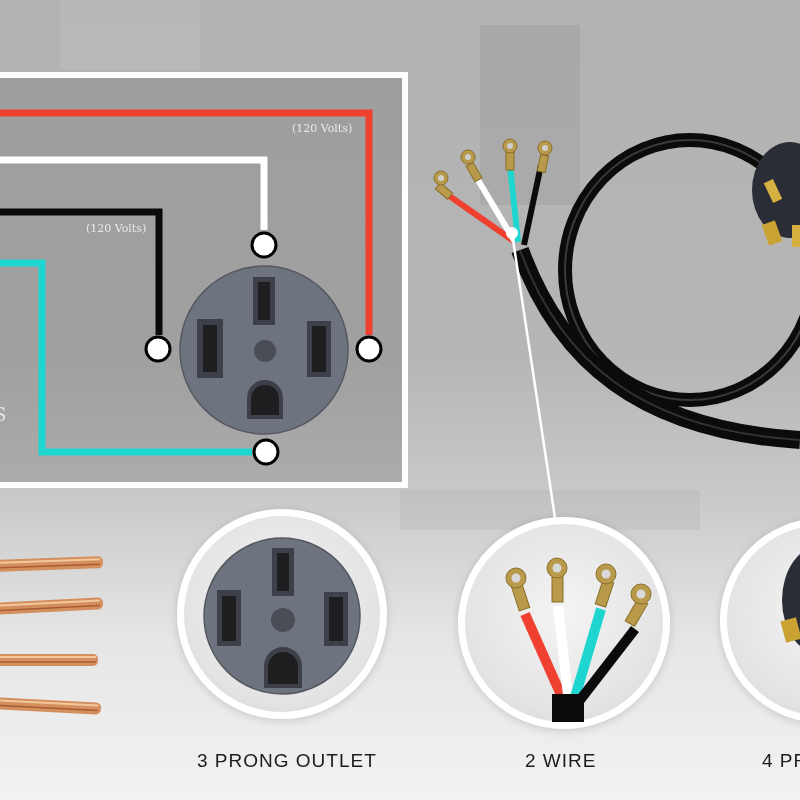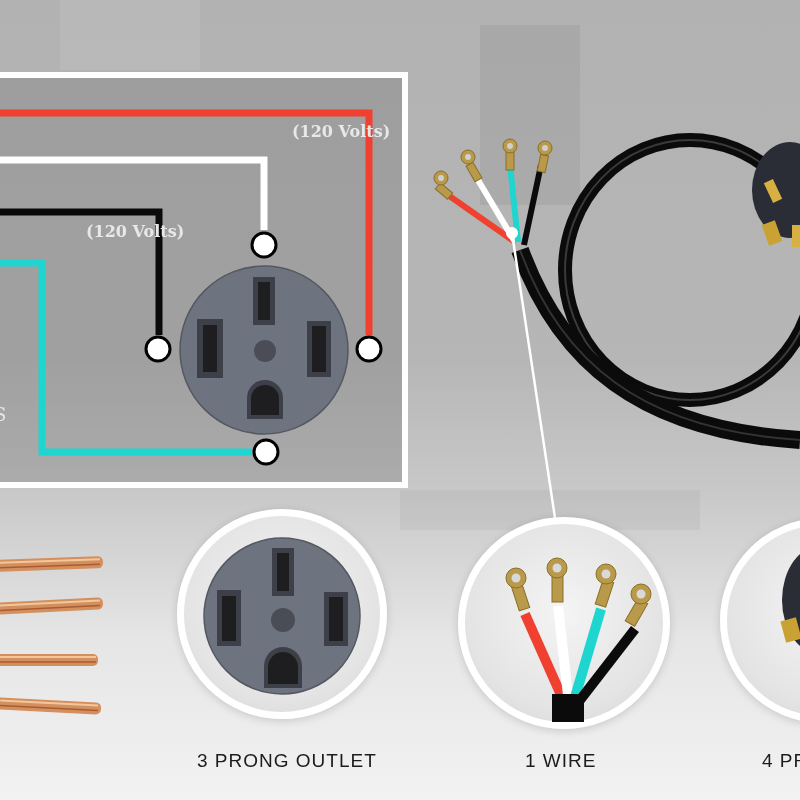--- a/index.html
+++ b/index.html
@@ -4,21 +4,21 @@
 <style>
   html, body { margin:0; padding:0; }
   body { width:800px; height:800px; overflow:hidden; position:relative;
          font-family:"DejaVu Sans", sans-serif; background:#b3b3b3; }
   .bg { position:absolute; inset:0;
         background: linear-gradient(180deg,#b2b2b2 0%,#b6b6b6 45%,#c9c9c9 62%,#e6e6e6 80%,#f2f2f2 100%); }
   .bg-panel { position:absolute; background:rgba(255,255,255,0.08); }
   .diagram-box { position:absolute; left:-6px; top:72px; width:402px; height:404px;
                  border:6px solid #ffffff; background:rgba(120,120,120,0.35); box-sizing:content-box; }
   svg.layer { position:absolute; left:0; top:0; }
-  .volt { position:absolute; font-family:"DejaVu Serif", serif; font-size:16px; color:#e8e8e8;font-weight:bold; }
+  .volt { position:absolute; font-family:"DejaVu Serif", serif; font-size:11px; color:#e8e8e8; }
   .cut-letter { position:absolute; font-family:"DejaVu Serif", serif; font-size:18px; color:#e6e6e6; }
   .caption { position:absolute; top:750px; font-family:"Liberation Sans", sans-serif;
              font-size:19px; letter-spacing:1px; color:#1c1c1c; white-space:nowrap; }
   .circle { position:absolute; border-radius:50%; border:7px solid #ffffff; box-sizing:border-box;
             background:radial-gradient(circle at 50% 45%, #f4f4f4 0%, #e4e4e4 65%, #d2d2d2 100%);
             box-shadow:0 2px 8px rgba(0,0,0,0.15); }
 </style>
 </head>
 <body>
 
@@ -166,14 +166,14 @@
 
 <div class="circle" style="left:720px;top:518px;width:205px;height:205px;">
   <svg width="191" height="191" viewBox="0 0 191 191" style="position:absolute;left:0;top:0;">
     <ellipse cx="95" cy="75" rx="40" ry="55" fill="#2a2d36"></ellipse>
     <rect x="80" y="58" width="10" height="22" fill="#d6b040" transform="rotate(-30 85 69)"></rect>
     <rect x="56" y="94" width="16" height="22" fill="#c9a233" transform="rotate(-15 64 105)"></rect>
   </svg>
 </div>
 
 <div class="caption" style="left:197px;">3 PRONG OUTLET</div>
-<div class="caption" style="left:525px;">1 WIRE</div>
+<div class="caption" style="left:525px;">2 WIRE</div>
 <div class="caption" style="left:762px;">4 PR</div>
 
 </body></html>

